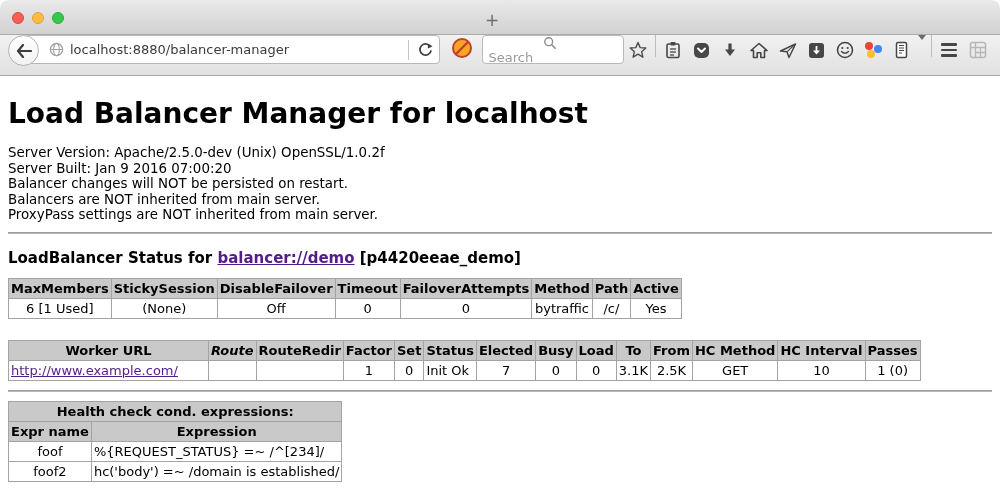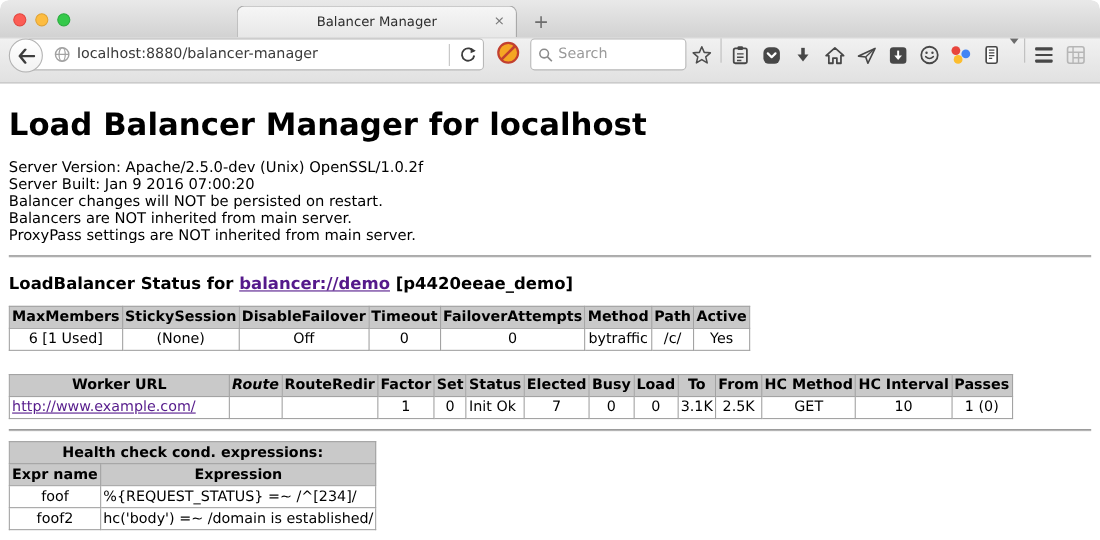--- a/index.html
+++ b/index.html
@@ -22,21 +22,21 @@
 
   
   .navbar { height:41px; background:linear-gradient(#f1f1f1,#e1e1e1); border-bottom:1px solid #a6a6a6; display:flex; padding:0 8px; }
   .back-btn { flex:none; width:31px; height:31px; border-radius:50%; background:linear-gradient(#fff,#f2f2f2); border:1px solid #b3b3b3; display:flex; align-items:center; justify-content:center; z-index:2; }
   .urlbar { flex:none; width:416px; height:29px; margin-left:-15px; background:#fff; border:1px solid #b8b8b8; border-radius:4px; display:flex; align-items:center; padding-left:22px; }
   .globe { margin:0 6px 0 2px; display:flex; }
   .url-text { font-size:13px; color:#3a3a3a; white-space:nowrap; overflow:hidden; flex:1; }
   .vsep { width:1px; height:20px; background:#c4c4c4; margin:0 2px; }
   .reload { width:28px; display:flex; align-items:center; justify-content:center; }
   .block-btn { width:26px; height:26px; margin-left:9px; display:flex; align-items:center; justify-content:center; }
-  .searchbar { width:144px; height:29px; margin-left:7px; background:#fff; border:1px solid #b8b8b8; border-radius:4px; display:flex; align-items:center; padding:0 6px; }
+  .searchbar { width:144px; height:29px; margin-left:7px; background:#fff; border:1px solid #b8b8b8; border-radius:4px; display:flex; align-items:center; padding:0 6px;flex-direction:column; }
   .searchbar input { border:none; outline:none; width:100%; font-size:13px; color:#444; background:transparent; font-family:inherit; }
   .searchbar input::placeholder { color:#9a9a9a; }
   .tbicon { width:29px; height:30px; display:flex; align-items:center; justify-content:center; }
   .tbsep { width:1px; height:22px; background:#bdbdbd; margin:0 3px; }
   .caret { width:0; height:0; border-left:4px solid transparent; border-right:4px solid transparent; border-top:5px solid #6c6c6c; margin:0 2px; }
   .burger { display:flex; flex-direction:column; gap:3px; }
   .burger i { width:16px; height:2.5px; background:#474747; border-radius:1px; }
   .dots { position:relative; width:18px; height:18px; }
   .dots i { position:absolute; width:8px; height:8px; border-radius:50%; }
   .dots .d1 { background:#e8453c; left:1px; top:1px; }
@@ -69,24 +69,20 @@
 </head>
 <body>
 
 <div class="window">
 
   <div class="tabbar">
     <div class="traffic">
       <span class="tl red"></span>
       <span class="tl yellow"></span>
       <span class="tl green"></span>
-    </div>
-    <div class="tab">
-      <span class="tab-title">Balancer Manager</span>
-      <span class="tab-close">×</span>
     </div>
     <div class="newtab">+</div>
   </div>
 
   <div class="navbar">
     <div class="back-btn">
       <span>
         <svg width="16" height="14" viewBox="0 0 16 14">
             <path d="M7 1 L2 7 L7 13 M2 7 L15 7" stroke="#3d3d3d" stroke-width="2.2" fill="none" stroke-linecap="round" stroke-linejoin="round"></path>
           </svg>

